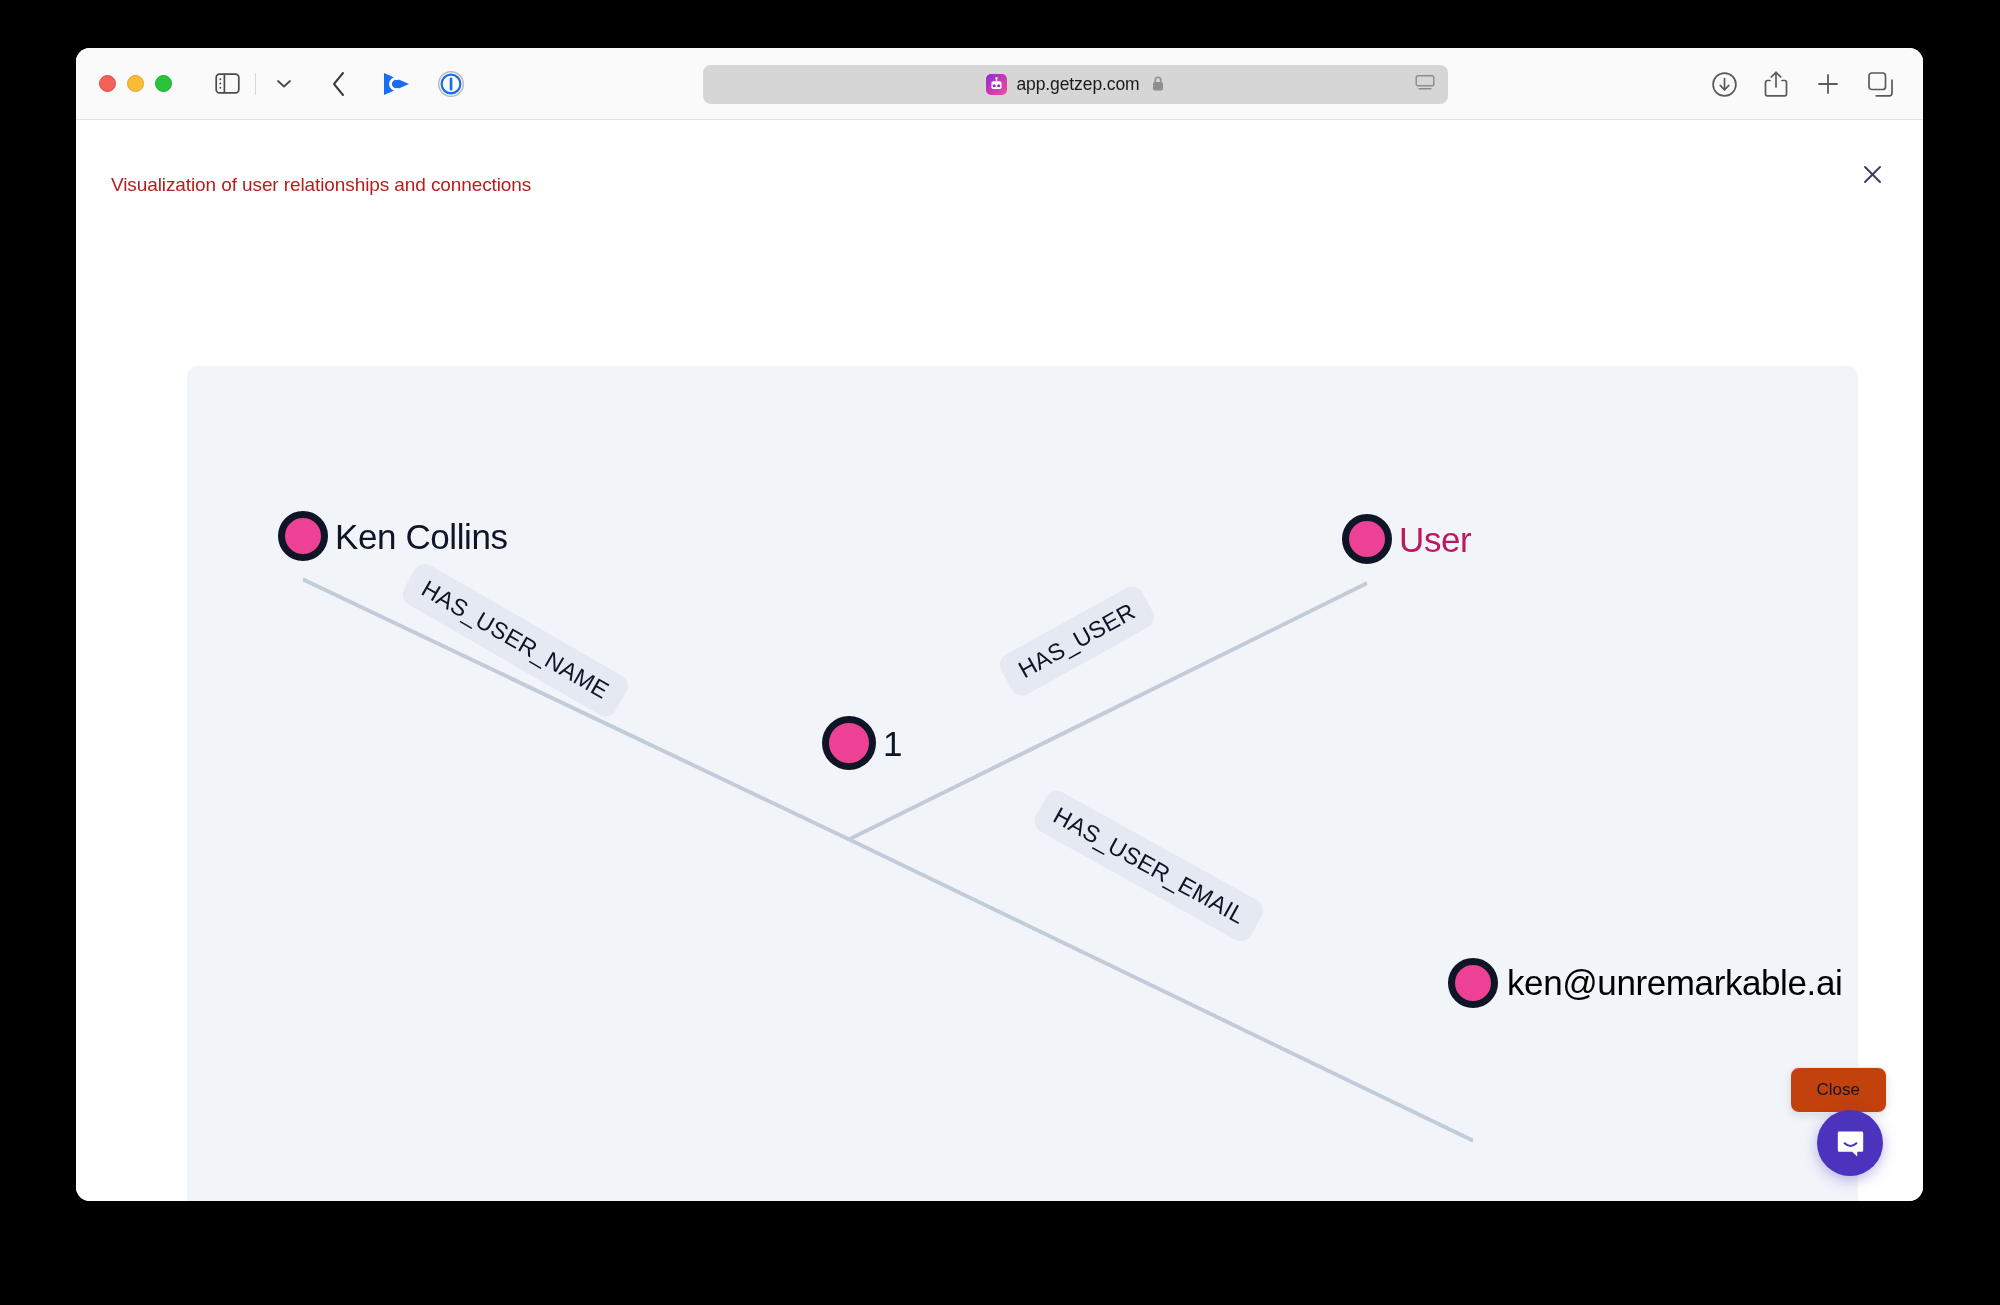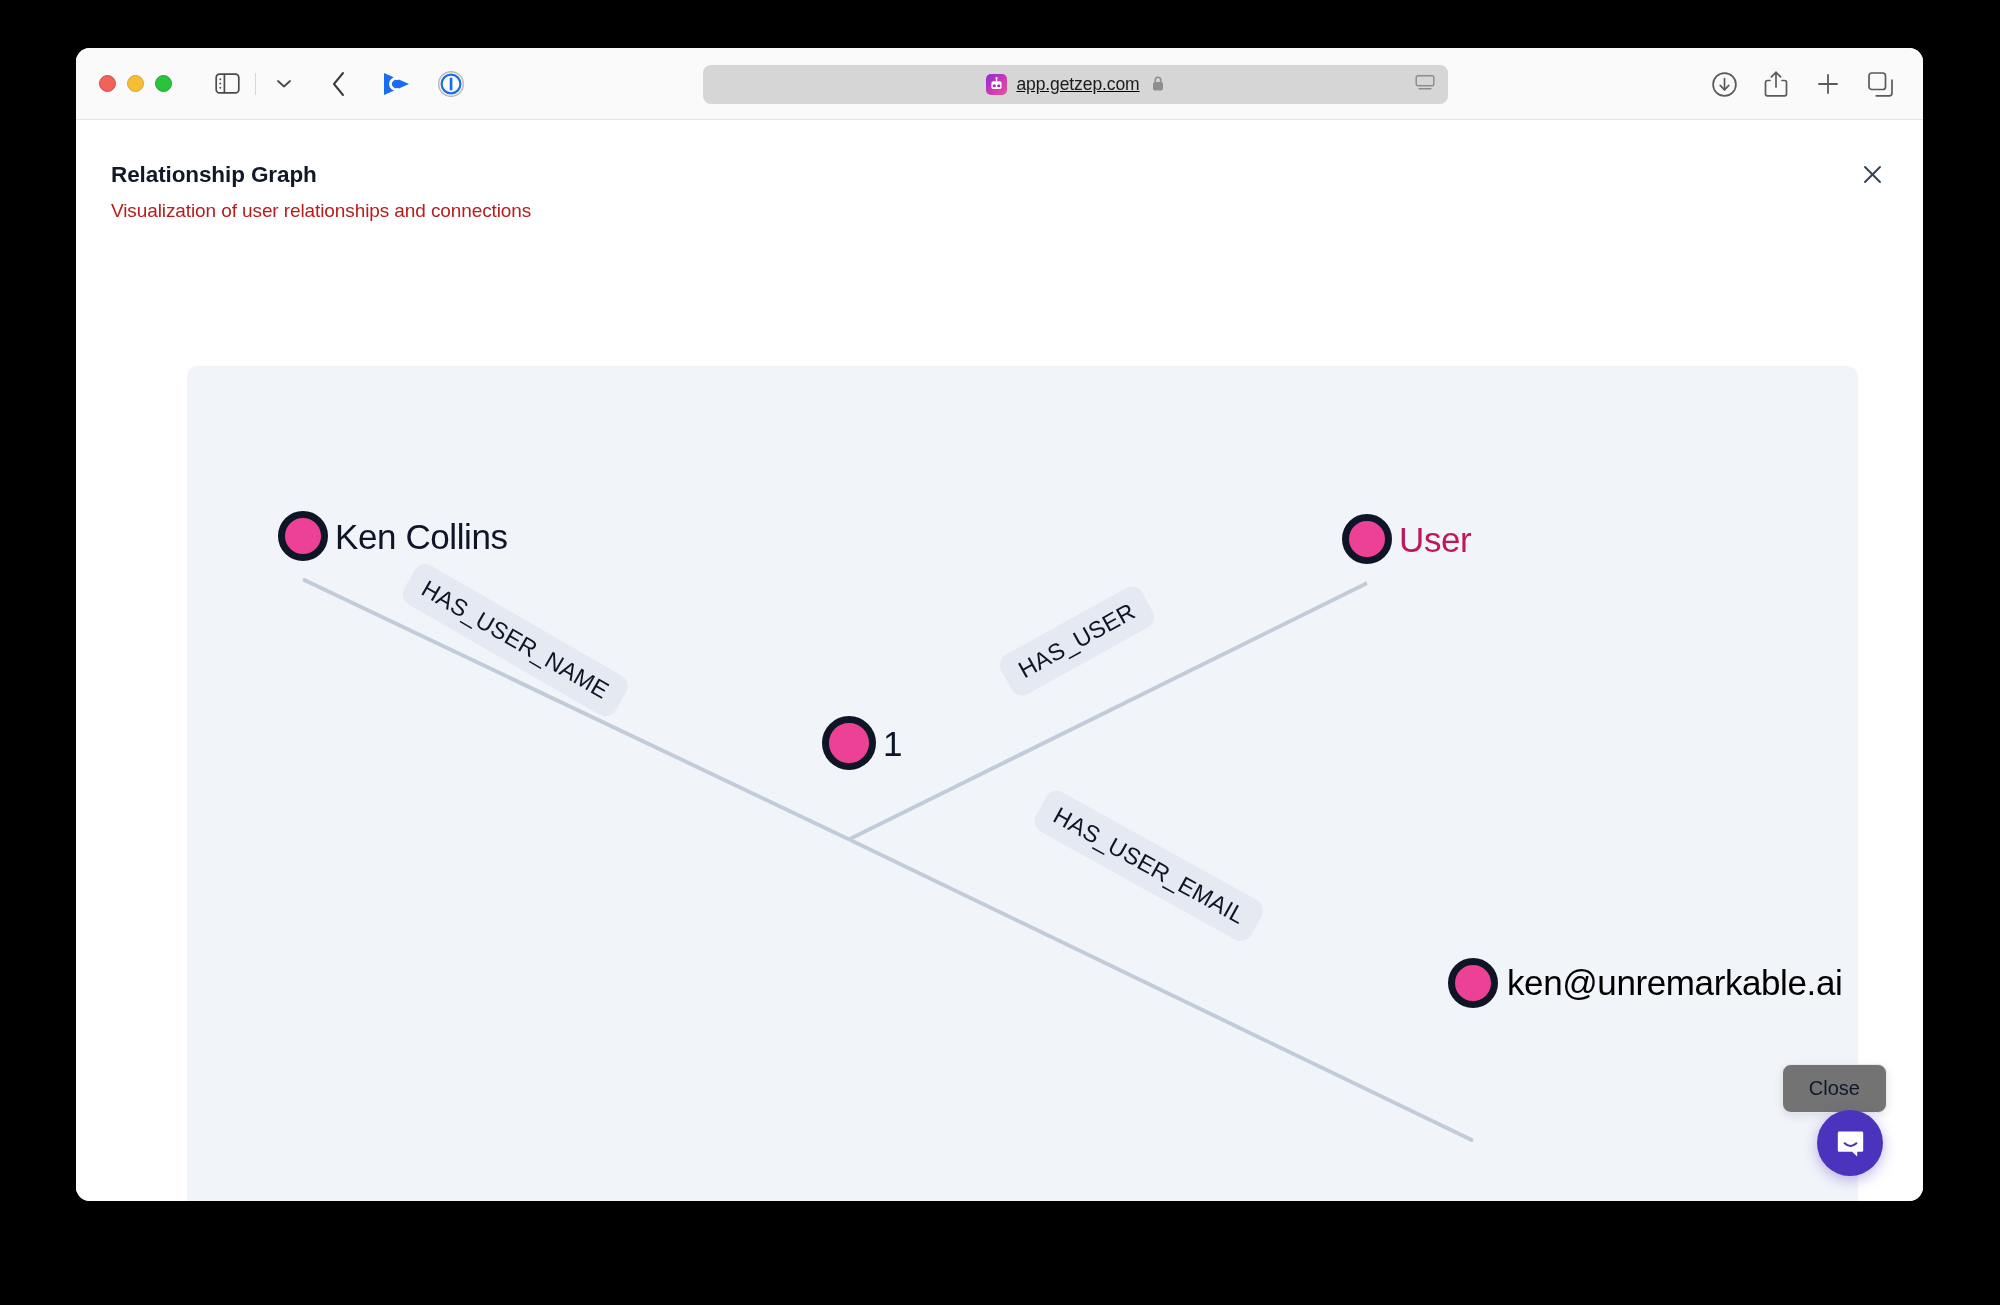--- a/index.html
+++ b/index.html
@@ -48,21 +48,21 @@
   }
   .tb-sep { width: 1px; height: 22px; background: #d8d8d8; margin: 0 5px; }
 
   
   #url-bar {
     position: absolute;
     left: 627px; top: 17px;
     width: 745px; height: 39px;
     background: #d6d6d6;
     border-radius: 8px;
-    display: flex; align-items: center; justify-content: center; text-decoration: underline;
+    display: flex; align-items: center; justify-content: center;
   }
   #url-center { display: flex; align-items: center; gap: 9px; }
   #site-favicon {
     width: 21px; height: 21px; border-radius: 5px;
     background: linear-gradient(135deg,#8b2bd6 0%, #d63ab0 60%, #e0569f 100%);
     display: flex; align-items: center; justify-content: center;
   }
   #url-text {
     font-size: 17.5px; color: #1a1a1a; letter-spacing: -0.1px;
   }
@@ -132,25 +132,25 @@
     padding: 9px 16px;
     border-radius: 12px;
     white-space: nowrap;
     transform-origin: center center;
   }
 
   
   #close-button {
     position: absolute;
     right: 36px; bottom: 88px;
-    background: #737373;
+    background: #c2410c;
     border: 1px solid #e6e8ec;
     border-radius: 9px;
     padding: 12px 26px;
-    font-size: 20px;
+    font-size: 17px;
     color: #0f172a;
     box-shadow: 0 3px 10px rgba(15,23,42,0.10);
   }
 
   
   #intercom-launcher {
     position: absolute;
     right: 40px; bottom: 25px;
     width: 66px; height: 66px;
     border-radius: 50%;
@@ -261,21 +261,20 @@
           <rect x="2" y="2" width="16.5" height="16.5" rx="2.8"></rect>
           <path d="M8.6 24.8 H22.2 a2.8 2.8 0 0 0 2.8 -2.8 V8.4"></path>
         </svg>
       </div>
     </div>
   </div>
 
   <div id="page">
 
     <div id="modal-header">
-      <div id="page-title">Relationship Graph</div>
       <div id="page-subtitle">Visualization of user relationships and connections</div>
     </div>
 
     <div id="close-x">
       <svg width="21" height="21" viewBox="0 0 21 21" fill="none" stroke="#334155" stroke-width="1.9" stroke-linecap="round">
         <line x1="3" y1="3" x2="18" y2="18"></line>
         <line x1="18" y1="3" x2="3" y2="18"></line>
       </svg>
     </div>
 

